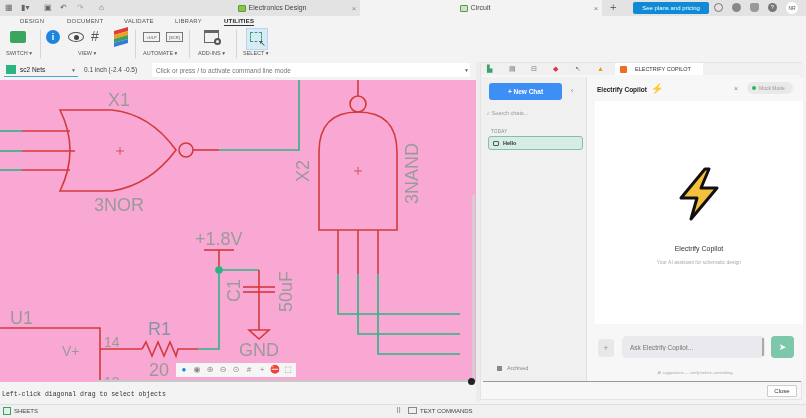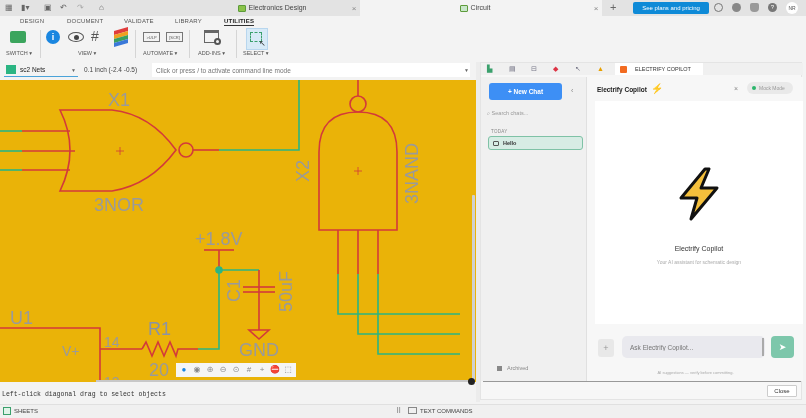--- a/index.html
+++ b/index.html
@@ -25,21 +25,21 @@
   .rgroup-label { position: absolute; top: 34px; font-size: 5.5px; color: #555; }
   .rsep { position: absolute; top: 14px; width: 1px; height: 28px; background: #d5d5d5; }
   
   #cmdrow { position: absolute; left: 0; top: 62px; width: 476px; height: 16px; }
   #net-select { position: absolute; left: 4px; top: 1px; width: 74px; height: 14px; border-bottom: 1px solid #4aa3d9; display: flex; align-items: center; font-size: 6.5px; color: #222; }
   #net-swatch { width: 10px; height: 9px; background: #2bb583; margin: 0 4px 0 2px; }
   #coord { position: absolute; left: 84px; top: 4px; font-size: 6.5px; color: #444; }
   #cmd-input { position: absolute; left: 152px; top: 1px; width 318px; width: 318px; height: 14px; background: #fff; border: none; font-size: 6.5px; color: #999; padding-left: 4px; font-family: "Liberation Sans", sans-serif; }
   #cmd-caret { position: absolute; left: 464px; top: 5px; font-size: 5px; color: #666; }
   
-  #canvas { position: absolute; left: 0; top: 80px; width: 532px; height: 302px; background: #eab308; overflow: hidden; }
+  #canvas { position: absolute; left: 0; top: 80px; width: 532px; height: 302px; background: #f9a8d4; overflow: hidden; }
   #canvas svg { position: absolute; left: 0; top: 0; }
   #vscroll { position: absolute; left: 472px; top: 115px; width: 3px; height: 200px; background: #d0d0d0; border-radius: 1px; }
   #hscroll { position: absolute; left: 96px; top: 300px; width: 372px; height: 2px; background: #c8c8c8; }
   #mini-toolbar { position: absolute; left: 176px; top: 283px; height: 14px; background: #f5f5f5; display: flex; align-items: center; gap: 3px; padding: 0 3px; }
   .mt-icon { font-size: 8px; color: #888; width: 10px; text-align: center; line-height: 10px; }
   #corner-icon { position: absolute; left: 468px; top: 297px; width: 7px; height: 7px; border-radius: 50%; background: #222; }
   
   #status-line { position: absolute; left: 2px; top: 391px; font-family: "Liberation Mono", monospace; font-size: 6.5px; color: #333; }
   #bottombar { position: absolute; left: 0; top: 404px; width: 806px; height: 14px; background: #f0f0f0; border-top: 1px solid #e0e0e0; }
   #sheets { position: absolute; left: 3px; top: 2px; display: flex; align-items: center; font-size: 6px; color: #444; }

